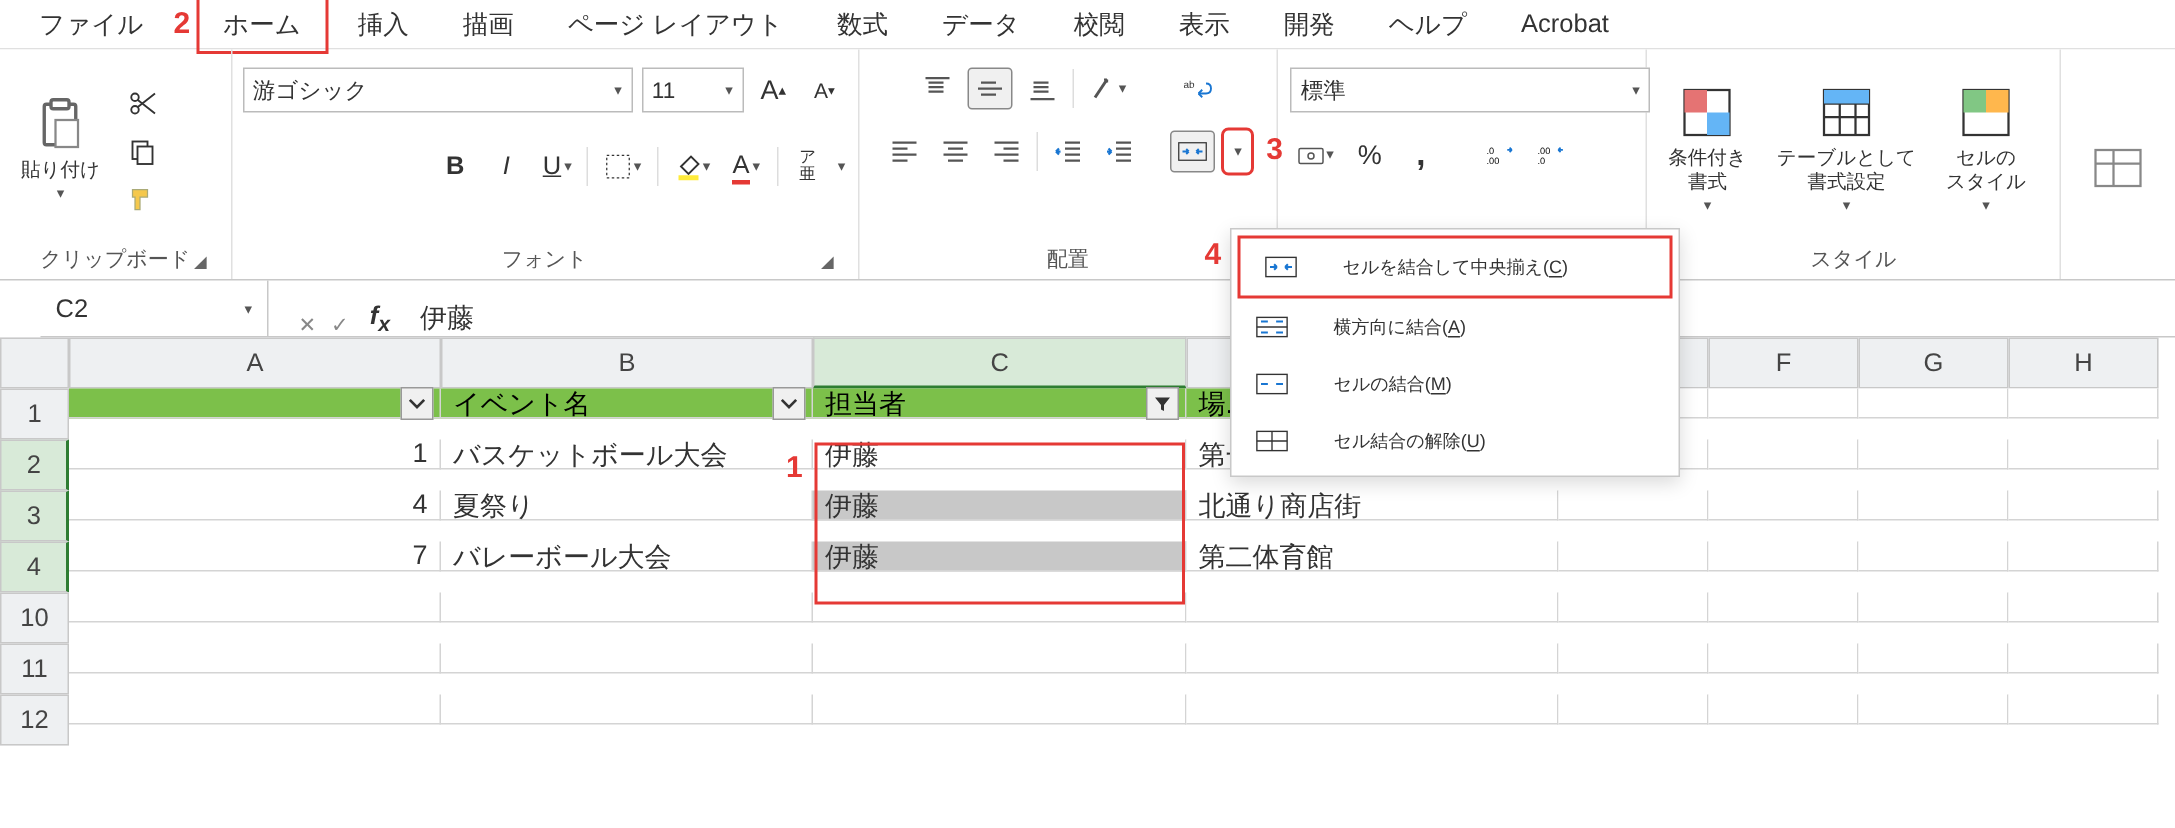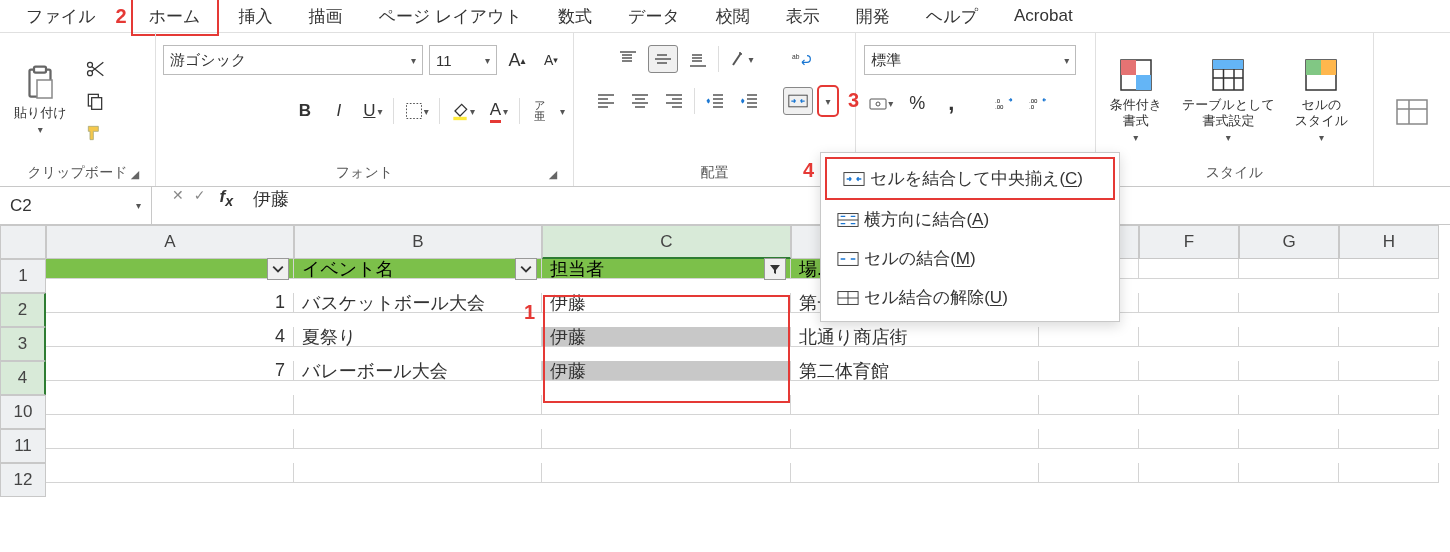--- a/index.html
+++ b/index.html
@@ -15,32 +15,32 @@
   .dlg-launcher { position: absolute; right: 4px; bottom: 2px; width: 16px; height: 16px; display:flex; align-items:center; justify-content:center; font-size:11px; color:#666;}
   .vcol { display: flex; flex-direction: column; gap: 4px; }
   .hrow { display: flex; align-items: center; gap: 6px; }
   .rbtn { display: flex; align-items: center; justify-content: center; min-width: 28px; height: 28px; padding: 0 4px; border-radius: 3px; cursor: pointer; }
   .rbtn.big { flex-direction: column; height: auto; min-width: 60px; padding: 4px 6px; font-size: 13px; line-height: 1.2; text-align: center; gap: 4px;}
   .rbtn.big svg { width: 36px; height: 36px; }
   .rbtn svg { width: 20px; height: 20px; }
   .sel { border: 1px solid #bbb; background: #fff; height: 30px; padding: 0 6px; display:flex; align-items:center; justify-content:space-between; gap:6px; font-size:15px;}
   .sel.font { width: 260px; }
   .sel.size { width: 68px; }
-  .sel.number { width: 212px; }
+  .sel.number { width: 240px; }
   .caret { font-size: 10px; color: #555; }
   .active-toggle { border: 1px solid #888; background:#f0f0f0;}
   .red-outline { outline: 2px solid #e53935; outline-offset: 0; }
   .callout-inline { position: absolute; color: #e53935; font-weight: bold; font-size: 20px; }
   
   .dropdown { position: absolute; top: 152px; left: 820px; width: 300px; background: #fff; border: 1px solid #c8c8c8; box-shadow: 0 4px 12px rgba(0,0,0,0.15); z-index: 50; padding: 4px 0;}
-  .dropdown-item { display: flex; align-items: center; gap: 5px; padding: 8px 16px; font-size: 17px; cursor: pointer; }
+  .dropdown-item { display: flex; align-items: center; gap: 30px; padding: 8px 16px; font-size: 12px; cursor: pointer; }
   .dropdown-item svg { width: 22px; height: 22px; flex-shrink: 0; }
   .dropdown-wrap { border: 2px solid #e53935; margin: 0 4px;}
   
-  .formula-row { display: flex; align-items: flex-start; height: 38px; border-bottom: 1px solid #c8c8c8; }
+  .formula-row { display: flex; align-items: flex-end; height: 38px; border-bottom: 1px solid #c8c8c8; margin-left: 27px; }
   .namebox { width: 152px; display: flex; align-items: center; border-right: 1px solid #c8c8c8; height: 100%; padding: 0 10px; justify-content: space-between; font-size: 17px;}
   .fx-ctrls { display:flex; align-items:center; gap:2px; padding:0 8px; color:#888;}
   .fx-label { padding: 0 6px; font-style: italic; font-size: 17px; font-weight: bold;}
   .formula-input { flex:1; padding: 0 14px; font-size: 18px; }
   
   .sheet { display: grid; grid-template-columns: 46px 248px 248px 249px 248px 100px 100px 100px 100px; }
   .colhead, .rowhead, .corner { background: #eef0f2; border: 1px solid #c8c8c8; display:flex; align-items:center; justify-content:center; font-size: 17px; height: 34px; color:#444;}
   .colhead.sel-col { background:#d8ead8; border-bottom:2px solid #2e7d32;}
   .rowhead.sel-row { background:#d8ead8; border-right:2px solid #2e7d32;}
   .cell { border-right: 1px solid #d4d4d4; border-bottom: 1px solid #d4d4d4; height: 20px; padding: 0 8px; display:flex; align-items:center; font-size: 18px; background:#fff; position:relative;}

